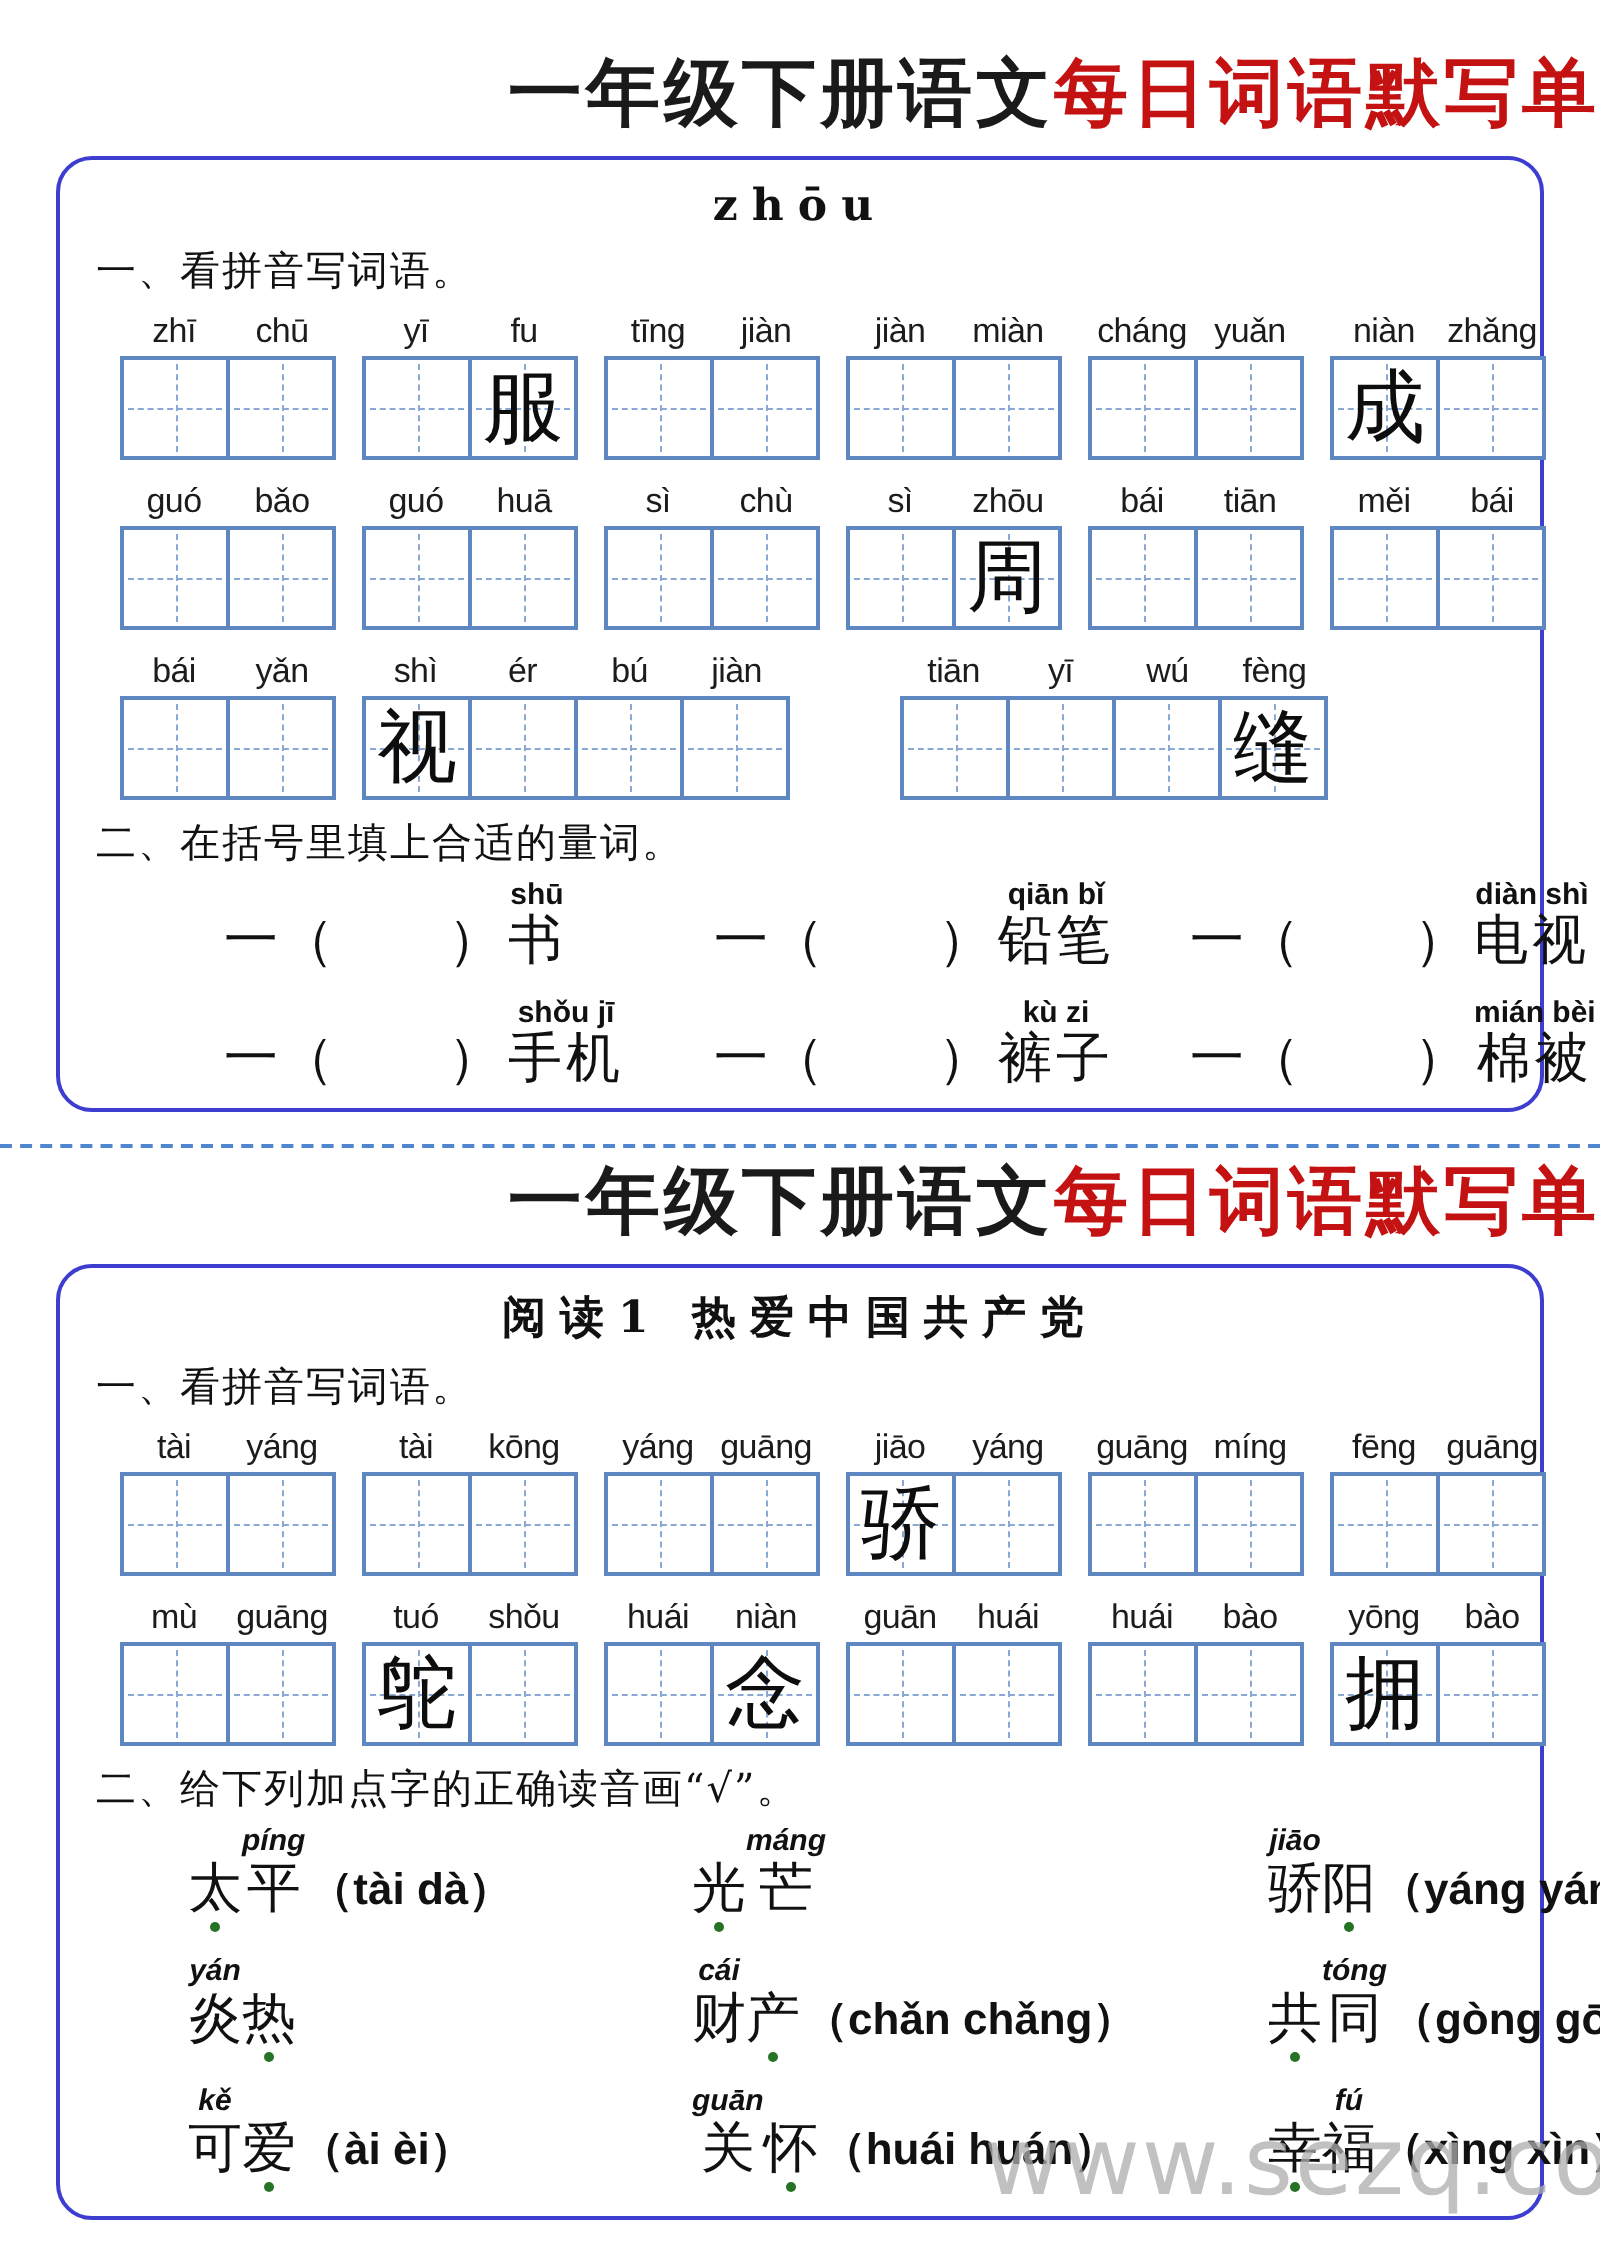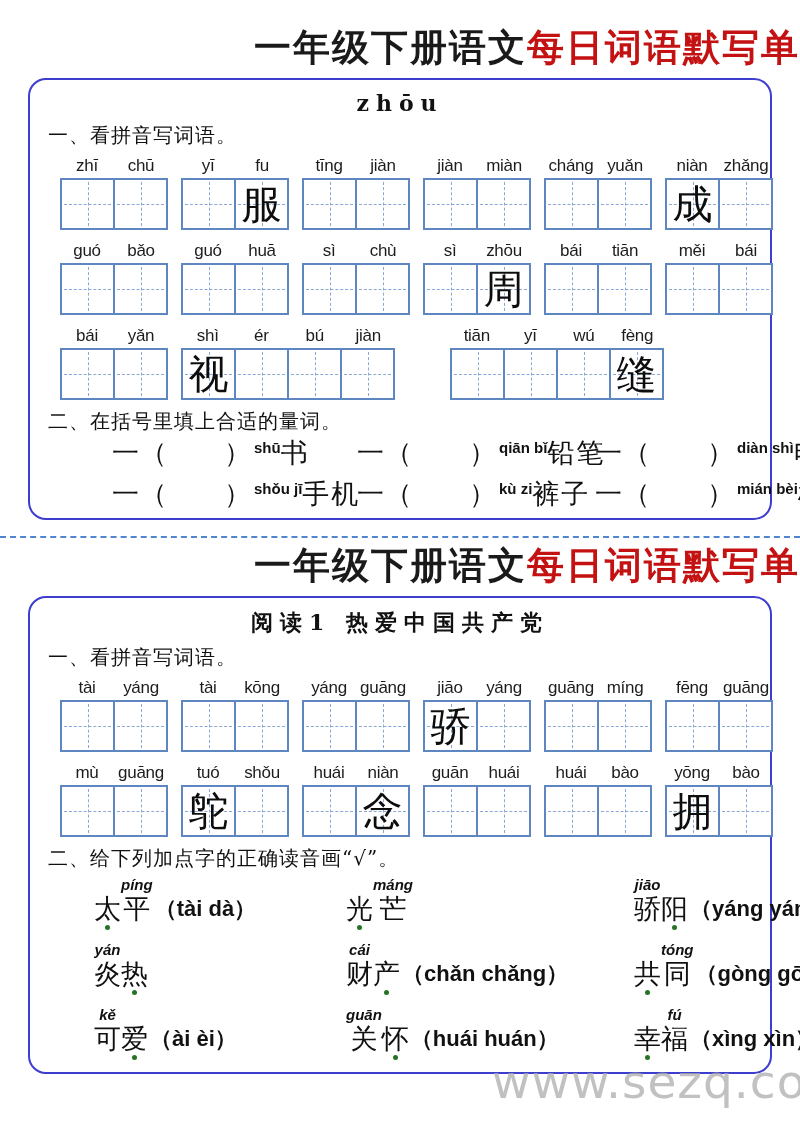--- a/index.html
+++ b/index.html
@@ -59,21 +59,21 @@
   
   .measure-grid{
     display:grid; grid-template-columns:245px 238px 1fr; row-gap:12px;
     margin:4px 0 0 66px;
   }
   .m-item{display:flex; align-items:flex-end;}
   .m-prefix{
     font-family:"DejaVu Serif","Liberation Serif",serif; font-size:27px;
     line-height:1.05; letter-spacing:1px; white-space:nowrap;
   }
-  .m-word{display:inline-flex; flex-direction:row; align-items:flex-start; margin-left:2px;}
+  .m-word{display:inline-flex; flex-direction:column; align-items:center; margin-left:2px;}
   .m-py{font-weight:600; font-size:15px; height:18px; line-height:18px; white-space:nowrap;}
   .m-han{
     font-family:"DejaVu Serif","Liberation Serif",serif; font-size:27px;
     line-height:1.05; letter-spacing:2px; white-space:nowrap;
   }
   
   .pron-grid{
     display:grid; grid-template-columns:252px 288px 1fr; row-gap:9px;
     margin:2px 0 0 48px;
   }

